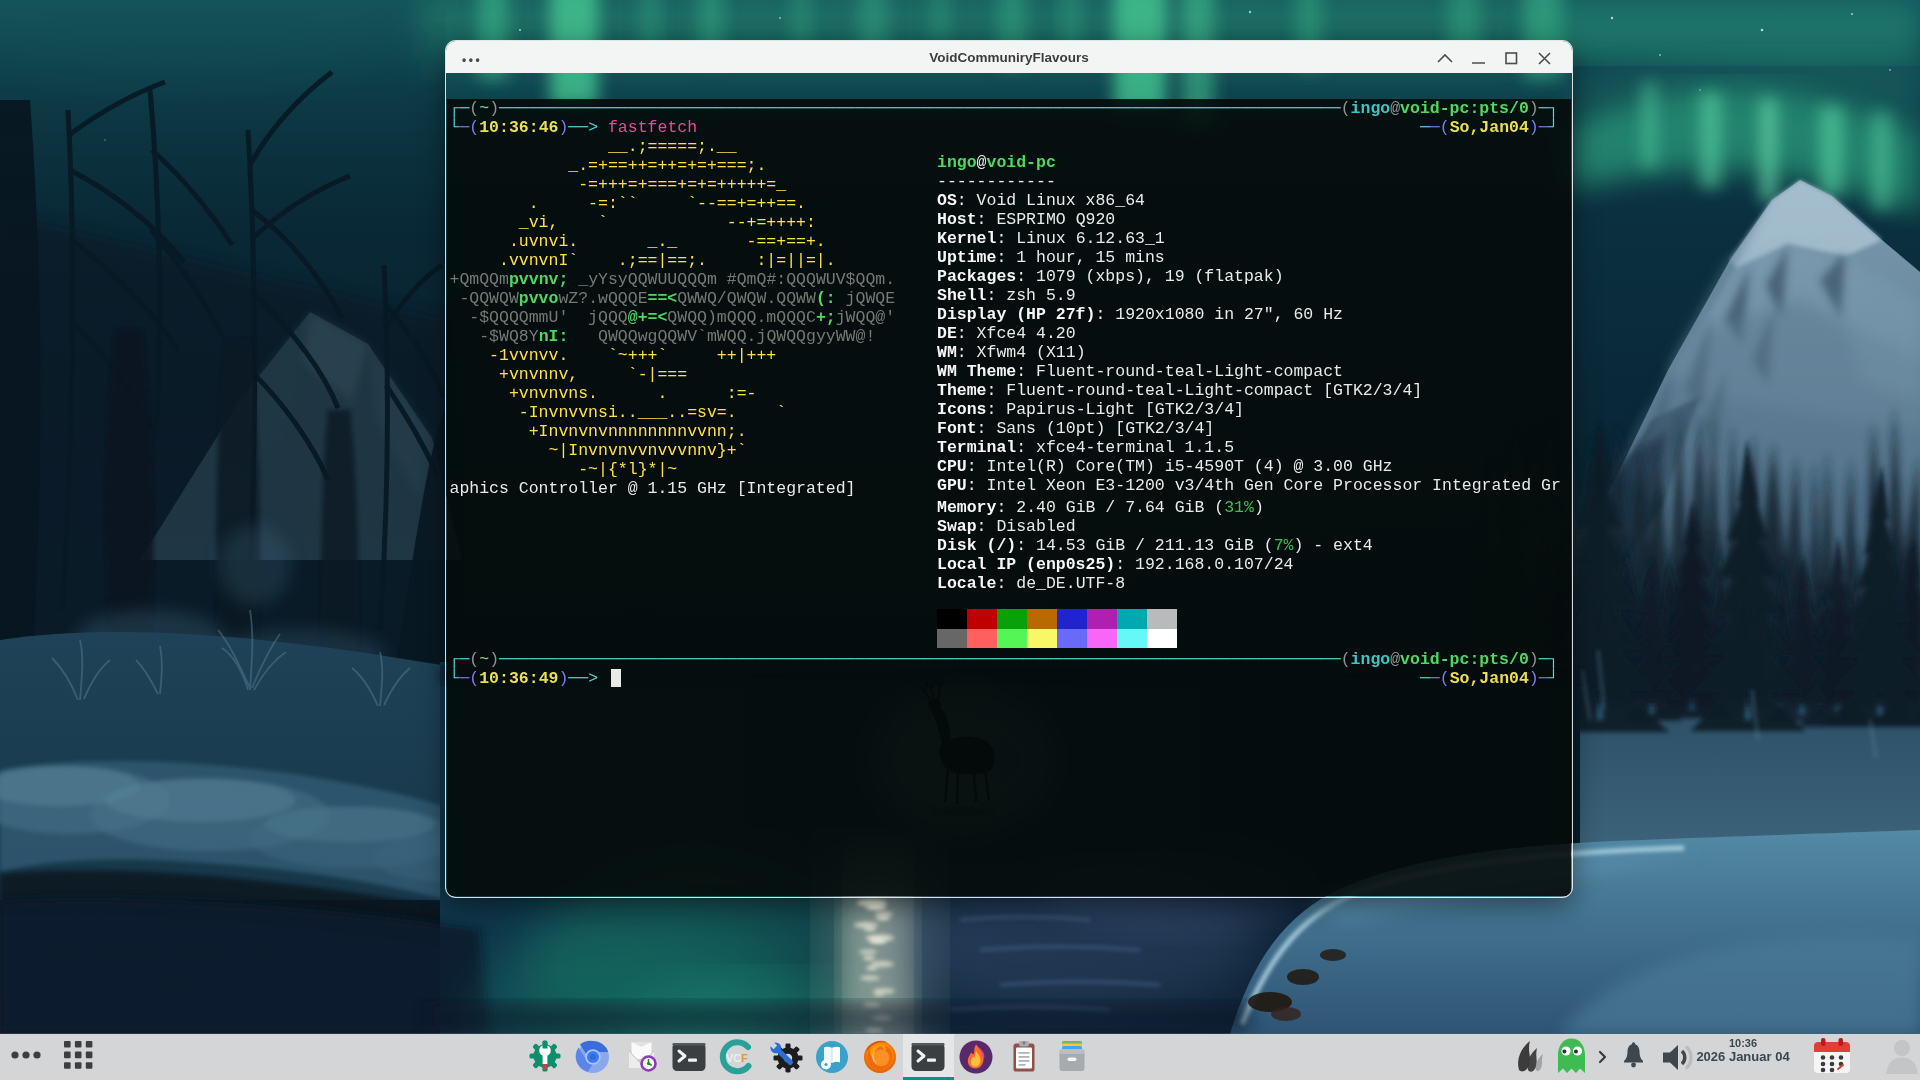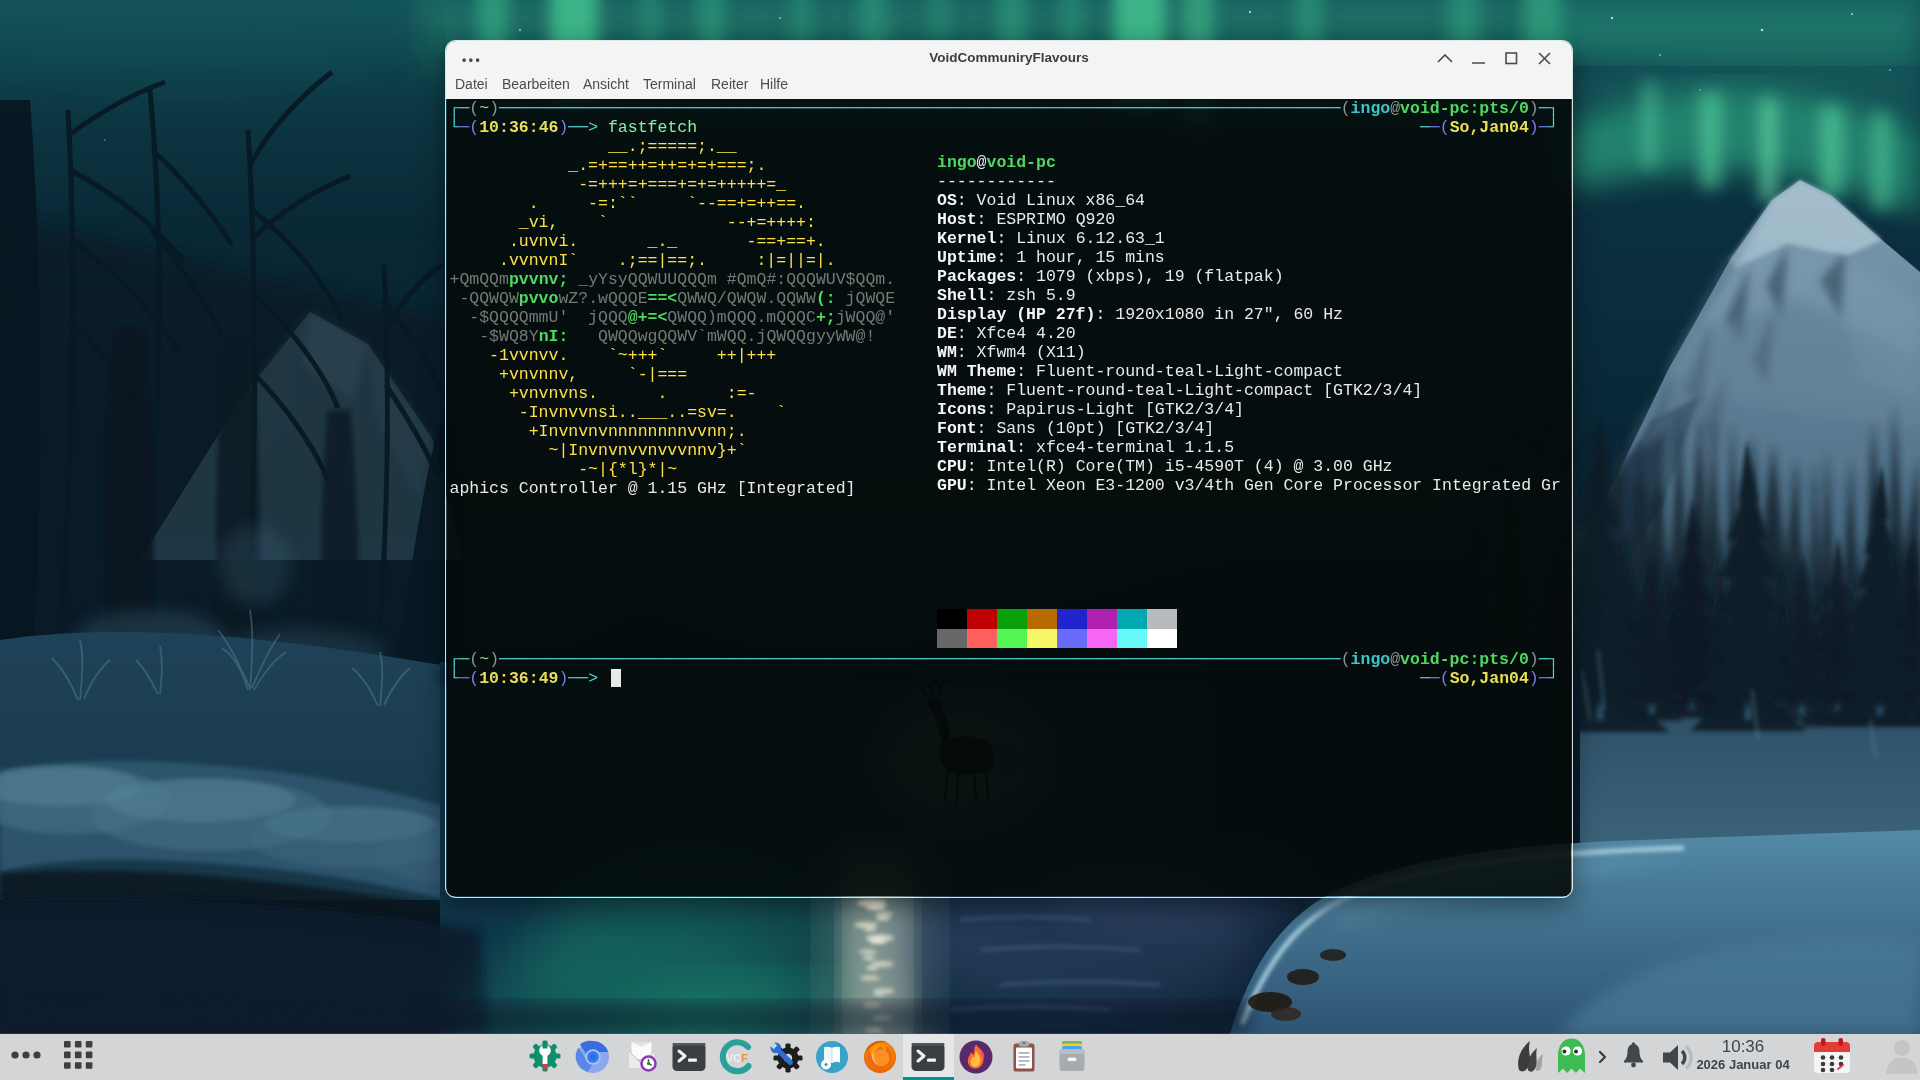--- a/index.html
+++ b/index.html
@@ -8,28 +8,28 @@
 #title{position:absolute;left:0;top:9px;width:100%;text-align:center;font-size:13.5px;font-weight:bold;color:#3c3c3c;}
 #mdots{position:absolute;left:16px;top:12px;letter-spacing:2.5px;color:#4a4a4a;font-size:12px;font-weight:bold;}
 #mb{position:absolute;left:0;top:32px;width:100%;height:26px;background:#f3f4f4;font-size:14px;color:#4c4c4c;}
 #mb span{position:absolute;top:2.5px;}
 #term{position:absolute;left:1px;top:58px;width:1124px;height:797px;background:rgba(4,10,9,0.89);font-family:"Liberation Mono",monospace;font-size:16.5px;line-height:19px;}
 #term pre{position:absolute;margin:0;font:inherit;color:#e9ebe9;}
 .b{font-weight:bold;}
 .cy{color:#58d8d8;}.bv{color:#7d7cec;}.yl{color:#e9de55;margin-top:46px;}.gr{color:#8f938f;}
 .gn{color:#fde047;}.gb{color:#4fd960;font-weight:bold;text-align:center;}.tl{color:#3ec6c6;}
 .ag{color:#747b74;}.wb{color:#f6f7f6;font-weight:bold;}.pc{color:#3fbf50;}
-.lg{color:#8fd98f;}.fg{color:#86efac;}
+.lg{color:#8fd98f;}.fg{color:#ec4899;}
 #pal{position:absolute;left:490px;top:510px;width:240px;height:39px;}
 #pal div{position:absolute;width:30px;height:20px;}
 #cur{position:absolute;left:164px;top:570px;width:9.6px;height:18px;background:#e8eae8;}
 #panel{position:absolute;left:0;top:1034px;width:1920px;height:46px;background:#d3d5d7;box-shadow:0 -1px 0 rgba(90,100,110,.35);}
 .ic{position:absolute;top:3px;}
 #clock{position:absolute;right:122px;top:3px;width:110px;text-align:center;color:#3b474f;}
-#clock .t1{font-size:17px;font-weight:normal;}
+#clock .t1{font-size:11px;font-weight:bold;}
 #clock .t2{font-size:13px;font-weight:bold;white-space:nowrap;}
 </style></head>
 <body>
 <div id="desk">
 <svg id="wp" width="1920" height="1080" viewBox="0 0 1920 1080">
 <defs>
 <linearGradient id="skyG" x1="0" y1="0" x2="0" y2="1">
  <stop offset="0" stop-color="#13535c"></stop>
           <stop offset=".08" stop-color="#0f434e"></stop>
  <stop offset=".2" stop-color="#0b303f"></stop>
@@ -294,28 +294,20 @@
 <div id="win">
   <div id="tb">
     <div id="mdots">•••</div>
     <div id="title">VoidCommuniryFlavours</div>
     <svg style="position:absolute;right:10px;top:0" width="130" height="32" viewBox="0 0 130 32">
       <path d="M6 21 L13 14 L20 21" stroke="#4c4c4c" stroke-width="1.6" fill="none"></path>
       <path d="M40 22 L53 22" stroke="#4c4c4c" stroke-width="1.6" fill="none"></path>
       <rect x="74" y="12" width="10.5" height="10.5" stroke="#4c4c4c" stroke-width="1.6" fill="none"></rect>
       <path d="M107 12 L118 23 M118 12 L107 23" stroke="#4c4c4c" stroke-width="1.6" fill="none"></path>
     </svg>
-  </div>
-  <div id="mb">
-    <span style="left:9px">Datei</span>
-        <span style="left:56px">Bearbeiten</span>
-    <span style="left:137px">Ansicht</span>
-        <span style="left:197px">Terminal</span>
-    <span style="left:265px">Reiter</span>
-        <span style="left:314px">Hilfe</span>
   </div>
   <div id="term">
 <pre id="p1" style="left:2.5px;top:0"><span class="cy">┌─</span><span class="gr">(</span><span class="lg">~</span><span class="gr">)</span><span class="cy">─────────────────────────────────────────────────────────────────────────────────────</span><span class="gr">(</span><span class="tl b">ingo</span><span class="gr">@</span><span class="gb">void-pc:pts/0</span><span class="gr">)</span><span class="cy">─┐</span>
 <span class="cy">└</span><span class="bv">─(</span><span class="yl b">10:36:46</span><span class="bv">)</span><span class="cy">──&gt;</span> <span class="fg">fastfetch</span>                                                                         <span class="cy">─</span><span class="bv">─(</span><span class="yl b">So,Jan04</span><span class="bv">)─</span><span class="cy">┘</span></pre>
 <pre id="art" style="left:2.5px;top:38px"><span class="gn">                __.;=====;.__</span>
 <span class="gn">            _.=+==++=++=+=+===;.</span>
 <span class="gn">             -=+++=+===+=+=+++++=_</span>
 <span class="gn">        .     -=:``     `--==+=++==.</span>
 <span class="gn">       _vi,    `            --+=++++:</span>
 <span class="gn">      .uvnvi.       _._       -==+==+.</span>
@@ -343,20 +335,25 @@
 <span class="wb">DE</span>: Xfce4 4.20
 <span class="wb">WM</span>: Xfwm4 (X11)
 <span class="wb">WM Theme</span>: Fluent-round-teal-Light-compact
 <span class="wb">Theme</span>: Fluent-round-teal-Light-compact [GTK2/3/4]
 <span class="wb">Icons</span>: Papirus-Light [GTK2/3/4]
 <span class="wb">Font</span>: Sans (10pt) [GTK2/3/4]
 <span class="wb">Terminal</span>: xfce4-terminal 1.1.5
 <span class="wb">CPU</span>: Intel(R) Core(TM) i5-4590T (4) @ 3.00 GHz
 <span class="wb">GPU</span>: Intel Xeon E3-1200 v3/4th Gen Core Processor Integrated Gr</pre>
 <pre style="left:2.5px;top:380px">aphics Controller @ 1.15 GHz [Integrated]</pre>
+<pre id="info2" style="left:490px;top:399px"><span class="wb">Memory</span>: 2.40 GiB / 7.64 GiB (<span class="pc">31%</span>)
+<span class="wb">Swap</span>: Disabled
+<span class="wb">Disk (/)</span>: 14.53 GiB / 211.13 GiB (<span class="pc">7%</span>) - ext4
+<span class="wb">Local IP (enp0s25)</span>: 192.168.0.107/24
+<span class="wb">Locale</span>: de_DE.UTF-8</pre>
 <div id="pal">
           <div style="left:0px;top:0;background:#000000"></div>
           <div style="left:30px;top:0;background:#c00000"></div>
           <div style="left:60px;top:0;background:#0aa00a"></div>
           <div style="left:90px;top:0;background:#b86a00"></div>
           <div style="left:120px;top:0;background:#2024cc"></div>
           <div style="left:150px;top:0;background:#b020b0"></div>
           <div style="left:180px;top:0;background:#00a8b0"></div>
           <div style="left:210px;top:0;background:#b8babb"></div>
           <div style="left:0px;top:19.5px;background:#676767;height:19.5px"></div>

